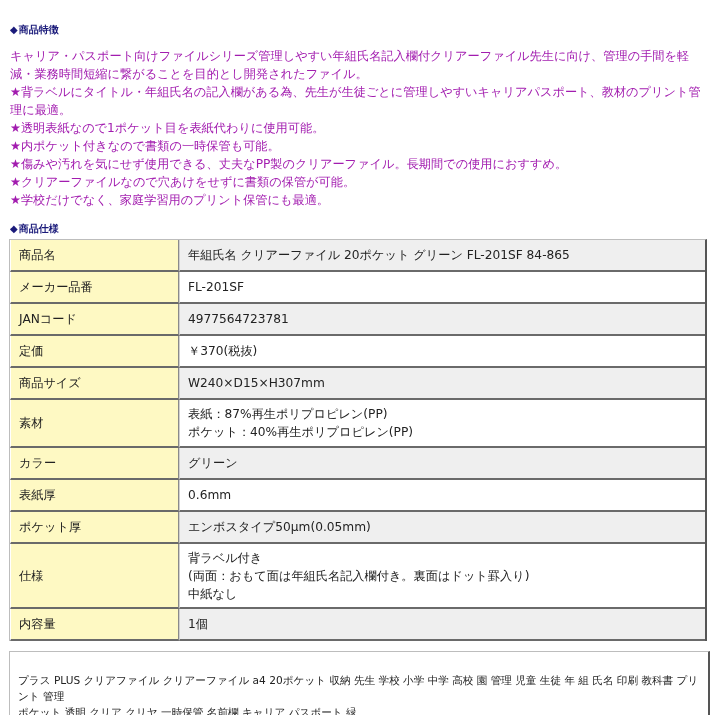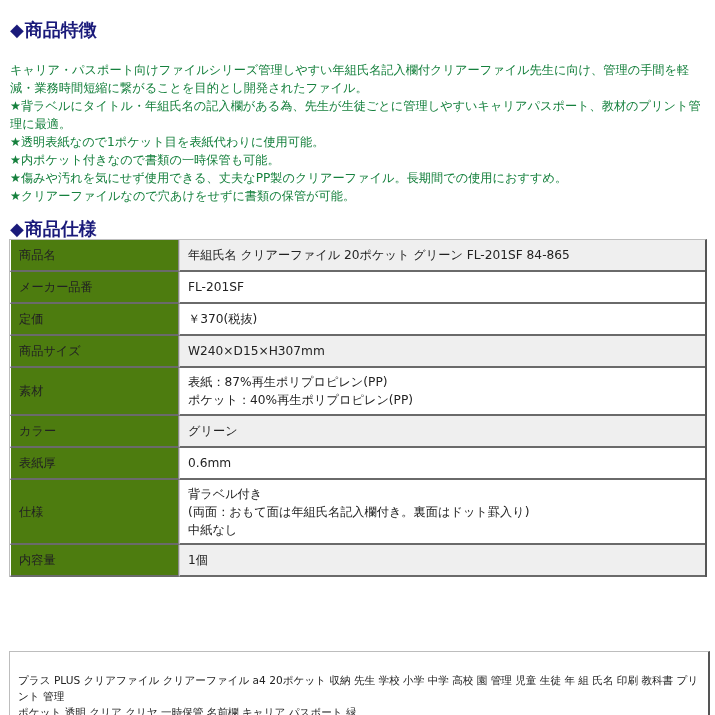--- a/index.html
+++ b/index.html
@@ -17,43 +17,42 @@
     }
     .page {
       position: absolute;
       left: 0; top: 0;
       width: 715px;
       height: 715px;
     }
     .section-heading {
       position: absolute;
       left: 10px;
-      font-size: 18px;
+      font-size: 10px;
       font-weight: bold;
       color: #1a1a7a;
       letter-spacing: 0px;
       white-space: nowrap;
       line-height: 16px;
     }
     .section-heading .diamond {
       display: inline-block;
       margin-right: 1px;
     }
     #h-features { top: 22px; }
     #h-specs { top: 221px; }
 
     .features {
       position: absolute;
       left: 10px;
       top: 47px;
       width: 700px;
       font-size: 12.2px;
       line-height: 18px;
-      color: #15803d;
-      margin-top: 14px;
+      color: #a21caf;
     }
     .features p {
       margin: 0;
       white-space: normal;
       word-break: break-all;
     }
 
     table.spec {
       position: absolute;
       left: 9px;
@@ -69,21 +68,21 @@
     }
     table.spec td {
       border-bottom: 2px solid #6a6a6a;
       border-right: 1px solid #8a8a8a;
       padding: 0 0 0 8px;
       vertical-align: middle;
       line-height: 18px;
     }
     table.spec td.label {
       width: 159px;
-      background: #4d7c0f;
+      background: #fef9c3;
       border-left: 1px solid #ffffff;
     }
     table.spec td.value {
       background: #ffffff;
       border-right: none;
       border-left: 1px solid #cfcfcf;
     }
     table.spec tr.shaded td.value {
       background: #efefef;
     }
@@ -116,35 +115,40 @@
     <span class="diamond">◆</span><span>商品特徴</span>
   </div>
 
   <div class="features">
     <p>キャリア・パスポート向けファイルシリーズ管理しやすい年組氏名記入欄付クリアーファイル先生に向け、管理の手間を軽減・業務時間短縮に繋がることを目的とし開発されたファイル。</p>
     <p>★背ラベルにタイトル・年組氏名の記入欄がある為、先生が生徒ごとに管理しやすいキャリアパスポート、教材のプリント管理に最適。</p>
     <p>★透明表紙なので1ポケット目を表紙代わりに使用可能。</p>
     <p>★内ポケット付きなので書類の一時保管も可能。</p>
     <p>★傷みや汚れを気にせず使用できる、丈夫なPP製のクリアーファイル。長期間での使用におすすめ。</p>
     <p>★クリアーファイルなので穴あけをせずに書類の保管が可能。</p>
+    <p>★学校だけでなく、家庭学習用のプリント保管にも最適。</p>
   </div>
 
   <div class="section-heading" id="h-specs">
     <span class="diamond">◆</span><span>商品仕様</span>
   </div>
 
   <table class="spec">
     <tbody>
       <tr class="r-std shaded">
         <td class="label">商品名</td>
         <td class="value">年組氏名 クリアーファイル 20ポケット グリーン FL-201SF 84-865</td>
       </tr>
       <tr class="r-std">
         <td class="label">メーカー品番</td>
         <td class="value">FL-201SF</td>
+      </tr>
+      <tr class="r-std shaded">
+        <td class="label">JANコード</td>
+        <td class="value">4977564723781</td>
       </tr>
       <tr class="r-std">
         <td class="label">定価</td>
         <td class="value">￥370(税抜)</td>
       </tr>
       <tr class="r-std shaded">
         <td class="label">商品サイズ</td>
         <td class="value">W240×D15×H307mm</td>
       </tr>
       <tr class="r-two">
@@ -155,20 +159,24 @@
         </td>
       </tr>
       <tr class="r-std shaded">
         <td class="label">カラー</td>
         <td class="value">グリーン</td>
       </tr>
       <tr class="r-std">
         <td class="label">表紙厚</td>
         <td class="value">0.6mm</td>
       </tr>
+      <tr class="r-std shaded">
+        <td class="label">ポケット厚</td>
+        <td class="value">エンボスタイプ50μm(0.05mm)</td>
+      </tr>
       <tr class="r-three">
         <td class="label">仕様</td>
         <td class="value">
           <div>背ラベル付き</div>
           <div>(両面：おもて面は年組氏名記入欄付き。裏面はドット罫入り)</div>
           <div>中紙なし</div>
         </td>
       </tr>
       <tr class="r-std shaded">
         <td class="label">内容量</td>

